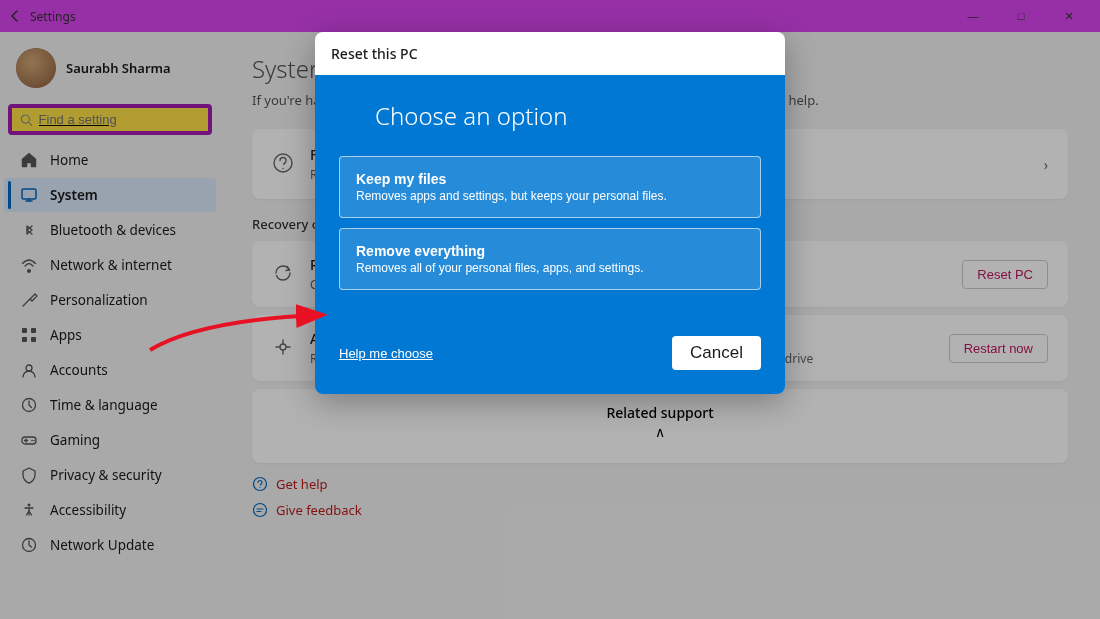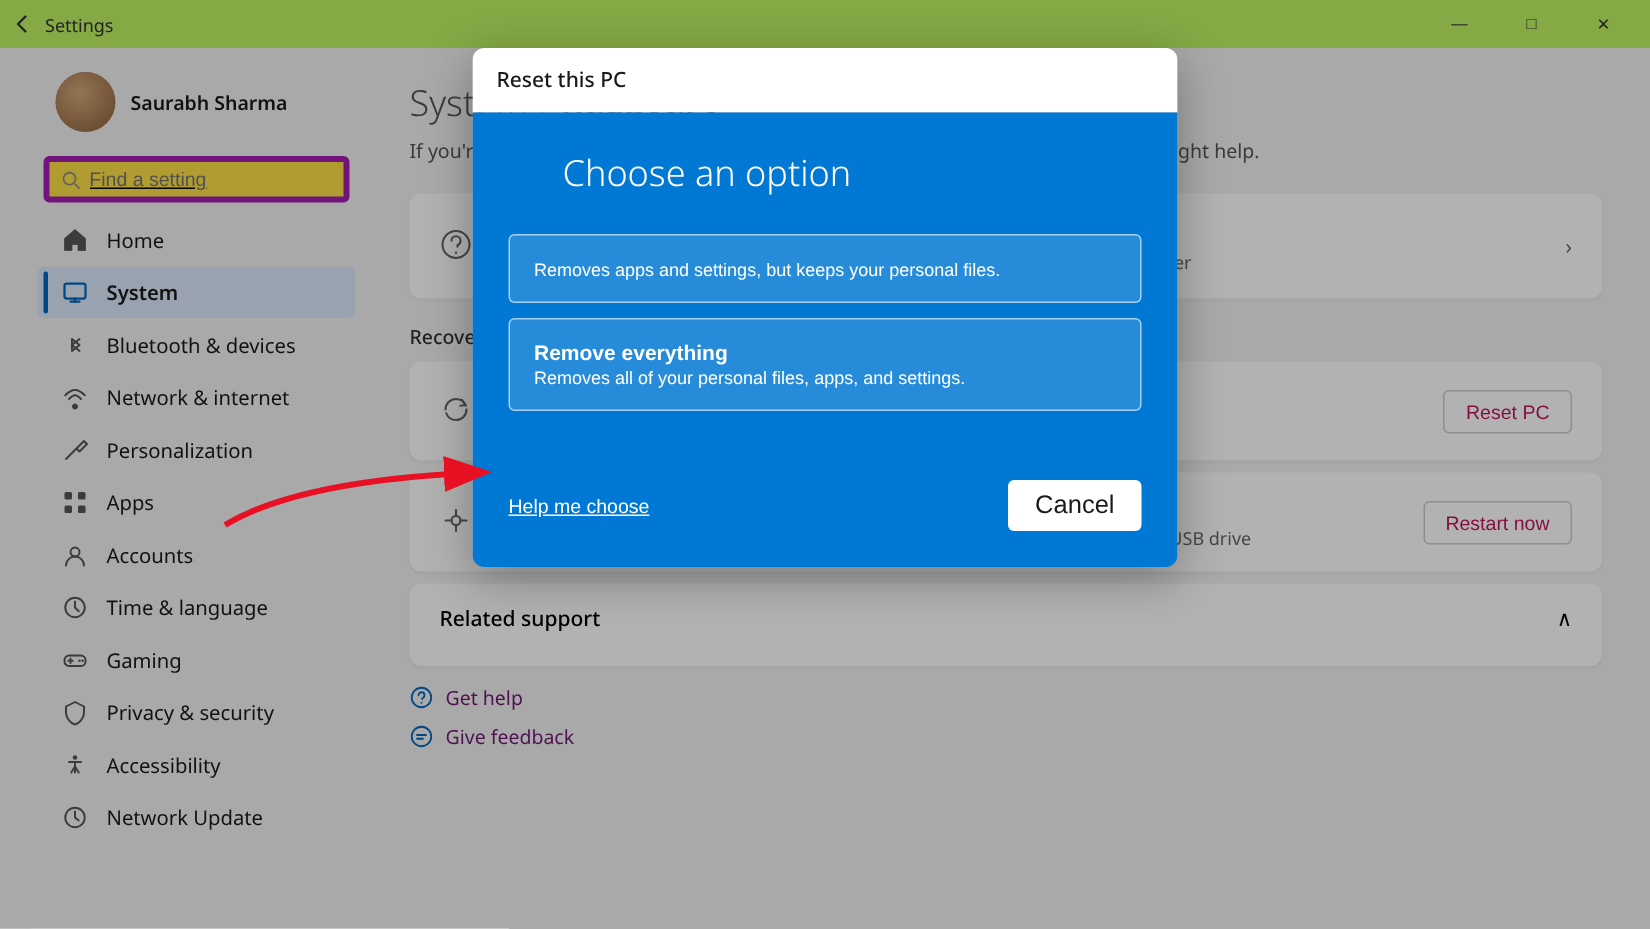--- a/index.html
+++ b/index.html
@@ -8,21 +8,21 @@
       height: 619px;
       font-family: 'Segoe UI', system-ui, sans-serif;
       background: #f3f3f3;
       overflow: hidden;
       position: relative;
     }
 
     
     .titlebar {
       height: 32px;
-      background: #bef264;
+      background: #d946ef;
       display: flex;
       align-items: center;
       justify-content: space-between;
       padding: 0 8px;
     }
     .titlebar-left {
       display: flex;
       align-items: center;
       gap: 8px;
     }
@@ -44,21 +44,20 @@
       align-items: center;
       justify-content: center;
       font-size: 11px;
       color: #333;
     }
 
     
     .app-container {
       display: flex;
       height: calc(100% - 32px);
-      padding-left: 21px;
     }
 
     
     .sidebar {
       width: 220px;
       background: #f3f3f3;
       padding: 8px 0;
       flex-shrink: 0;
       overflow-y: auto;
     }
@@ -259,34 +258,35 @@
       margin-bottom: 8px;
       box-shadow: 0 1px 3px rgba(0,0,0,0.06);
     }
     .related-title {
       font-size: 14px;
       font-weight: 500;
       margin-bottom: 8px;
       display: flex;
       justify-content: space-between;
       align-items: center;
+      flex-direction: column;
     }
 
     .bottom-links {
       display: flex;
       flex-direction: column;
       gap: 8px;
       margin-top: 12px;
     }
     .link-item {
       display: flex;
       align-items: center;
       gap: 8px;
       font-size: 13px;
-      color: #701a75;
+      color: #b91c1c;
       cursor: pointer;
     }
 
     
     .modal-overlay {
       position: absolute;
       top: 0; left: 0;
       width: 100%; height: 100%;
       background: rgba(0,0,0,0.3);
       z-index: 100;
@@ -647,20 +647,21 @@
 
     <div class="modal-titlebar">
       <span>Reset this PC</span>
     </div>
 
     <div class="modal-body">
       <div class="modal-title">Choose an option</div>
 
       
       <button class="option-btn">
+        <span class="option-title">Keep my files</span>
         <span class="option-desc">Removes apps and settings, but keeps your personal files.</span>
       </button>
 
       
       <button class="option-btn">
         <span class="option-title">Remove everything</span>
         <span class="option-desc">Removes all of your personal files, apps, and settings.</span>
       </button>
     </div>
 

